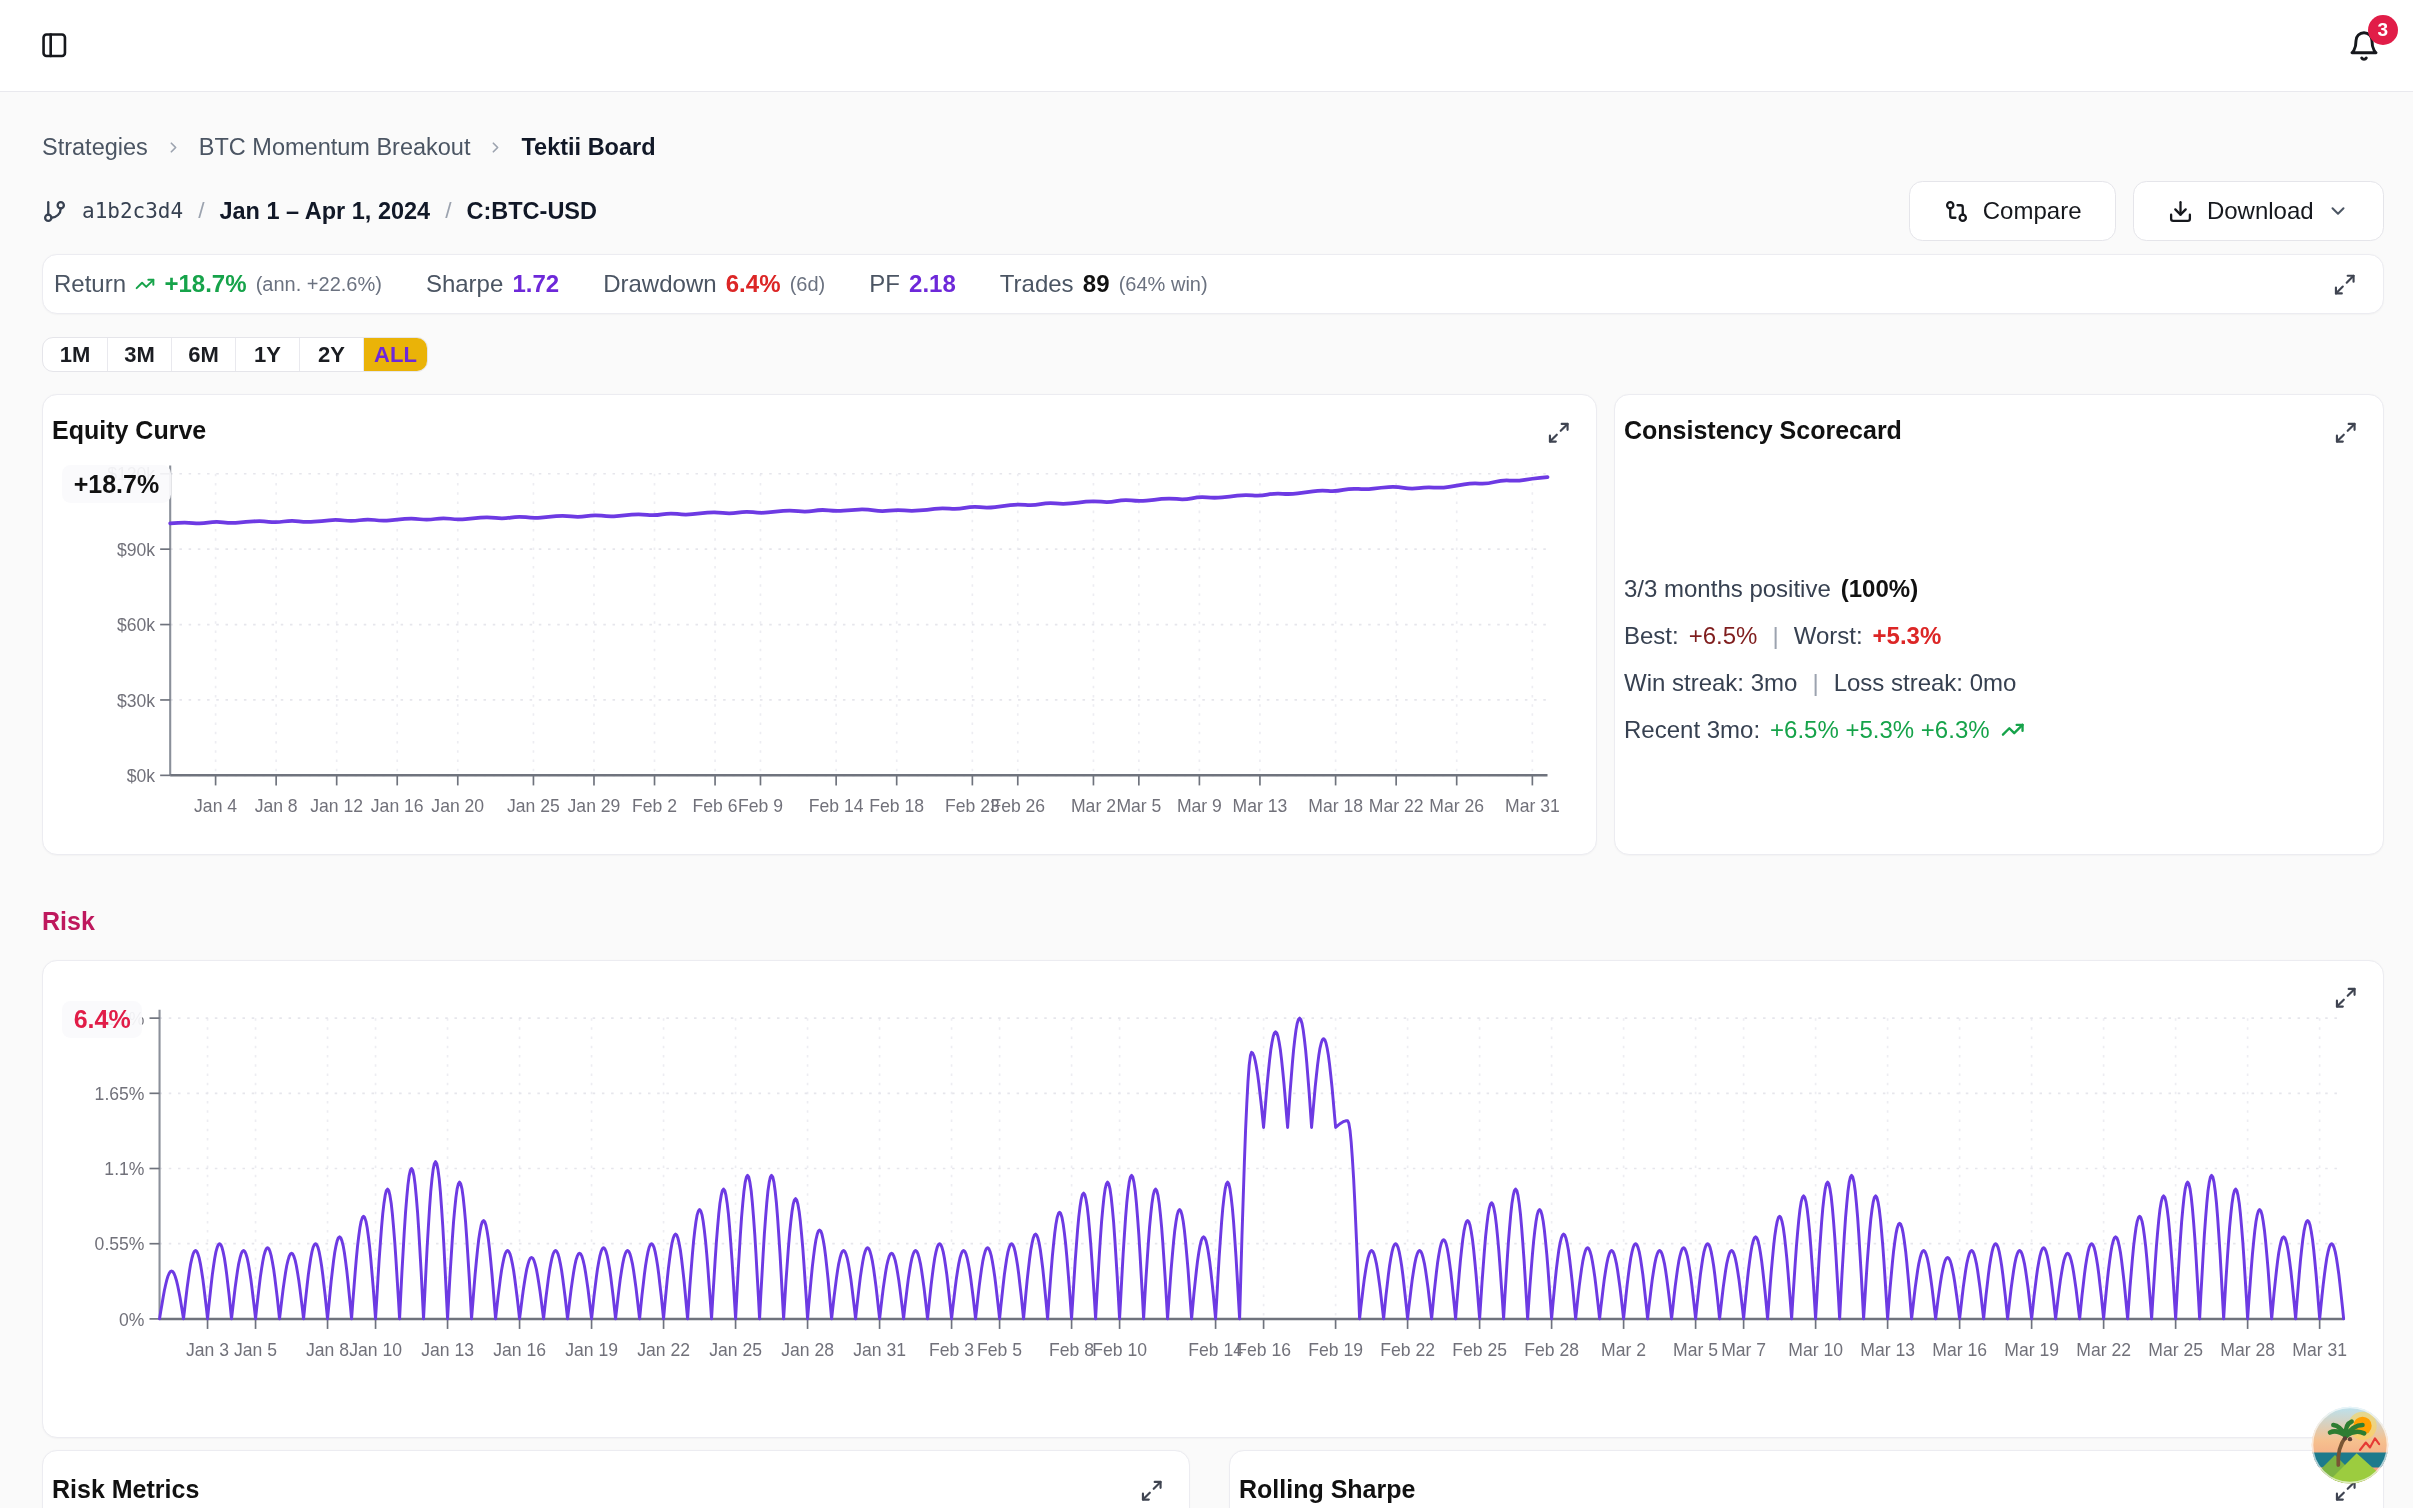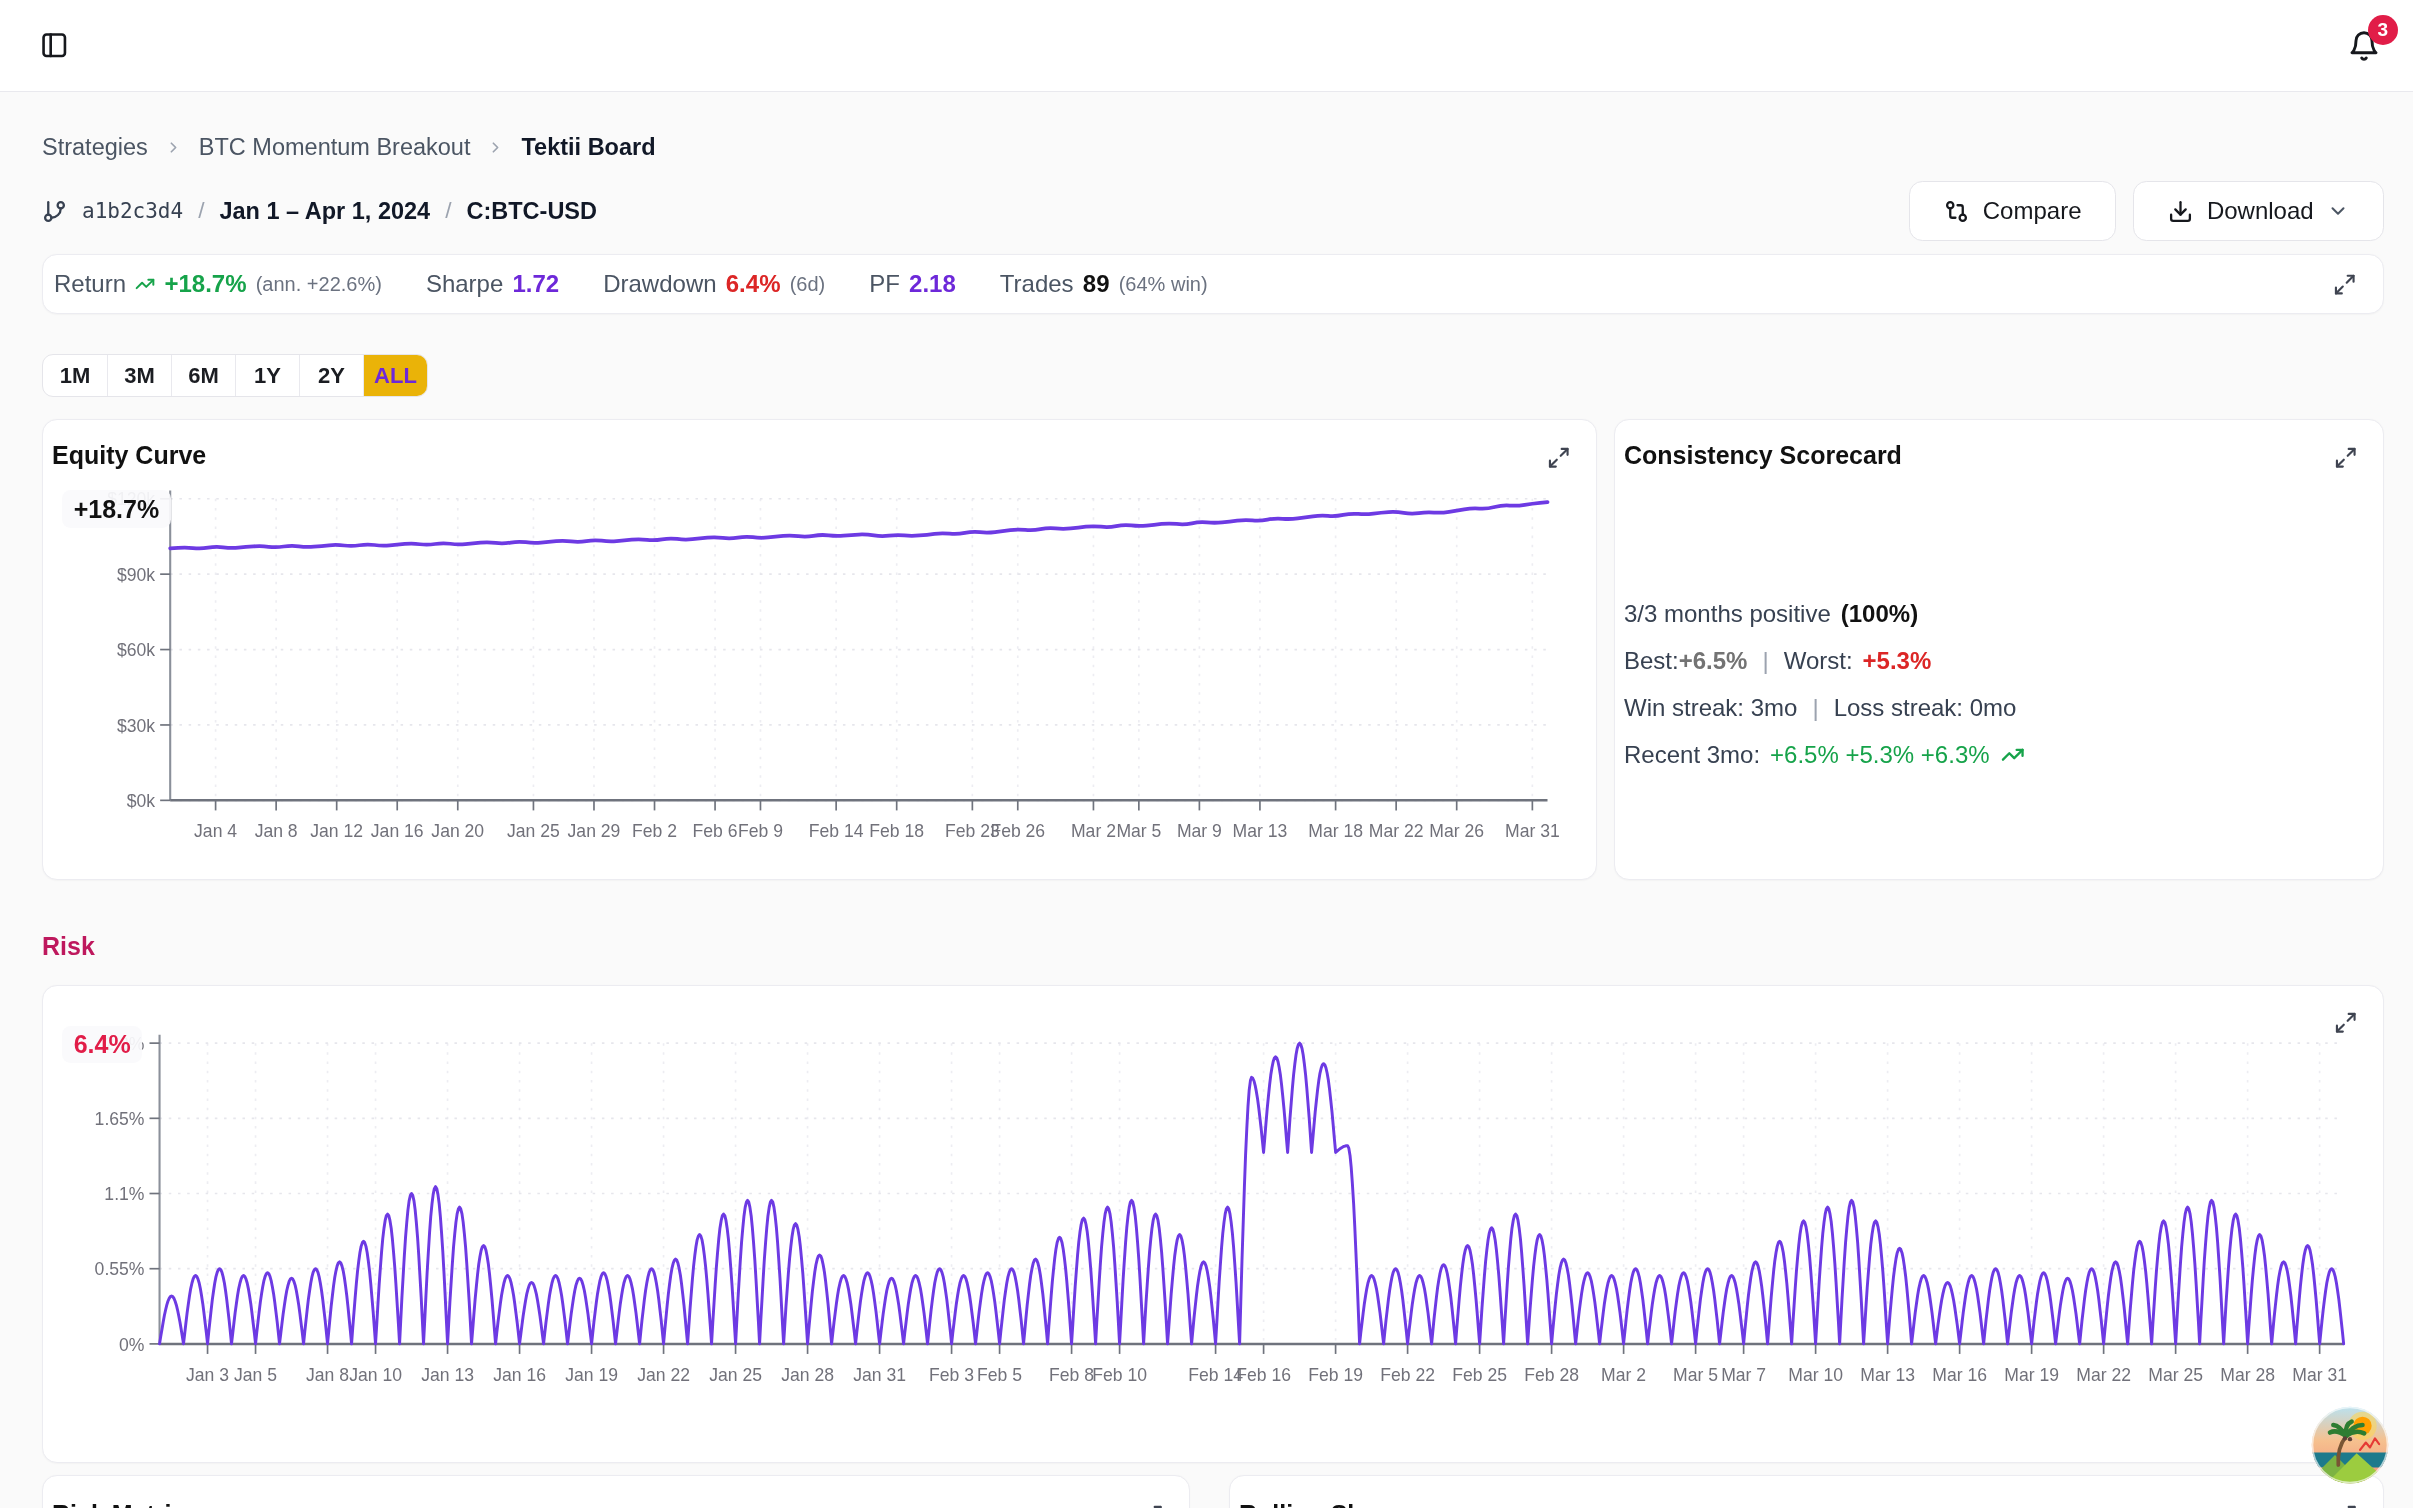--- a/index.html
+++ b/index.html
@@ -40,21 +40,21 @@
   .stats-card {
     margin-top:13.4px; height:60px; background:#fff; border:1.7px solid #ececf1; border-radius:15px;
     display:flex; align-items:center; gap:44px; padding:0 11px; position:relative;
     box-shadow:0 0.8px 1.7px rgba(0,0,0,.03);
   }
   .stat { display:flex; align-items:center; gap:9.2px; font-size:24px; color:#4b5563; }
   .stat .v { font-weight:700; }
   .stat .ann { font-size:20px; color:#6b7280; }
   .expand-btn { background:none; border:none; color:#3f4451; cursor:pointer; padding:3.4px; }
   .stats-card .expand-btn { position:absolute; right:23.5px; top:50%; transform:translateY(-50%); }
-  .range { margin-top:40px; display:inline-flex; height:43px; background:#fff; border:1.7px solid #e5e5ea; border-radius:11px; overflow:hidden; }
+  .range { margin-top:23px; display:inline-flex; height:35px; background:#fff; border:1.7px solid #e5e5ea; border-radius:11px; overflow:hidden; }
   .range .seg {
     width:64px; border:none; border-left:1.7px solid #e9e9ee; background:transparent;
     font-size:22px; font-weight:600; color:#1b1d22; cursor:pointer; font-family:"Liberation Sans", sans-serif;
   }
   .range .seg:first-child { border-left:none; }
   .range .seg.active { background:#eab308; color:#6d28d9; }
   .charts-row { margin-top:22px; display:flex; gap:17px; }
   .card {
     background:#fff; border:1.7px solid #ececf1; border-radius:15px; position:relative;
     padding:20px 9px; box-shadow:0 0.8px 1.7px rgba(0,0,0,.03);
@@ -65,21 +65,21 @@
   .consistency-card { flex:1; height:461px; }
   .chart-wrap { margin-top:11.7px; position:relative; }
   .chart-badge {
     position:absolute; left:10px; top:8.4px; background:rgba(250,250,252,0.93);
     border-radius:8.4px; padding:4.2px 11.7px; font-size:25px; font-weight:700; color:#111111; z-index:2;
   }
   .chart-badge.red { color:#e11d48; }
   .consistency-body { margin-top:120px; font-size:24px; color:#374151; }
   .c-line { height:47px; display:flex; align-items:center; }
   .c-line .b { font-weight:700; color:#111111; margin-left:10px; }
-  .c-line .green-b { color:#737373; font-weight:700; }
+  .c-line .green-b { color:#7f1d1d; font-weight:400; margin-left:10px; }
   .c-line .red-b { color:#dc2626; font-weight:700; margin-left:10px; }
   .c-line .green { color:#16a34a; margin-left:10px; }
   .c-line .sep { color:#9ca3af; margin:0 15px; }
   .c-line .ticon { color:#16a34a; margin-left:11.7px; display:flex; }
   .section-label { margin-top:52px; font-size:25px; font-weight:700; color:#be185d; }
   .drawdown-card { margin-top:23.5px; height:478px; }
   .bottom-row { margin-top:11.7px; display:flex; gap:39px; }
   .risk-metrics-card { width:1148px; height:193px; padding-top:23.5px; }
   .rolling-card { flex:1; height:193px; padding-top:23.5px; }
   .rolling-card .expand-btn, .risk-metrics-card .expand-btn { top:25px; }

